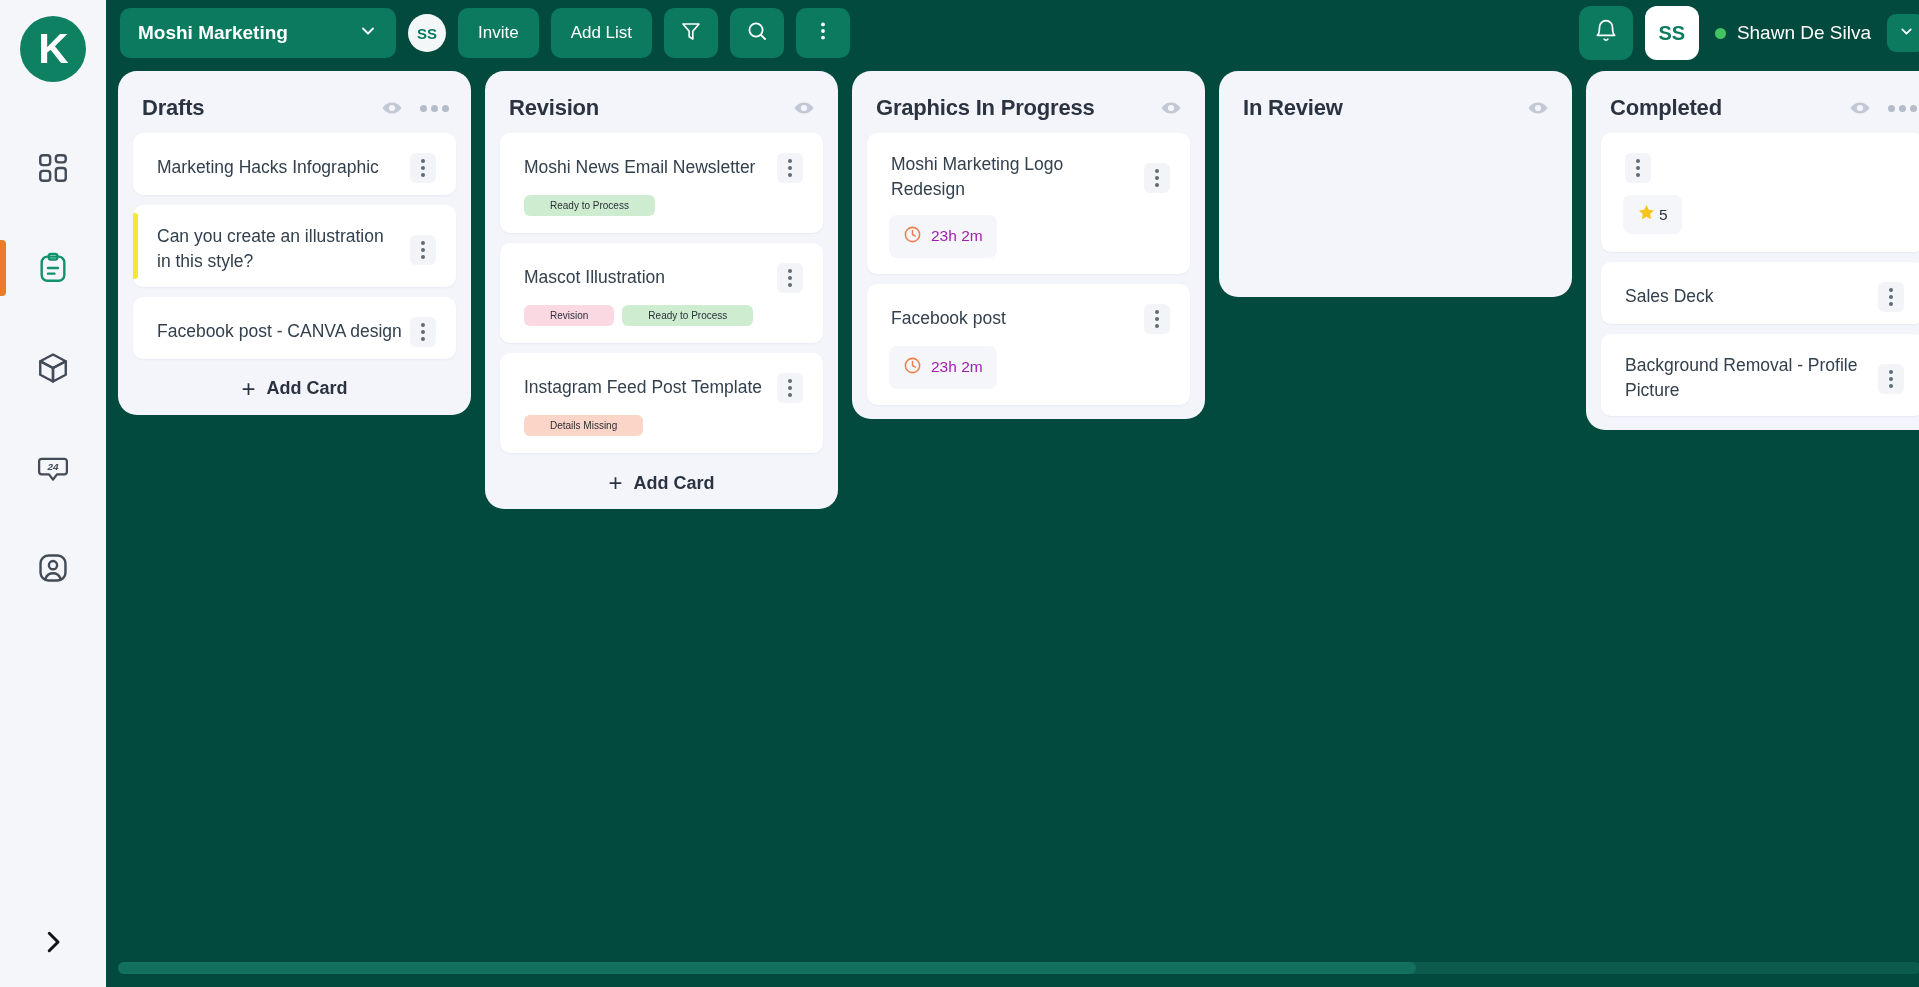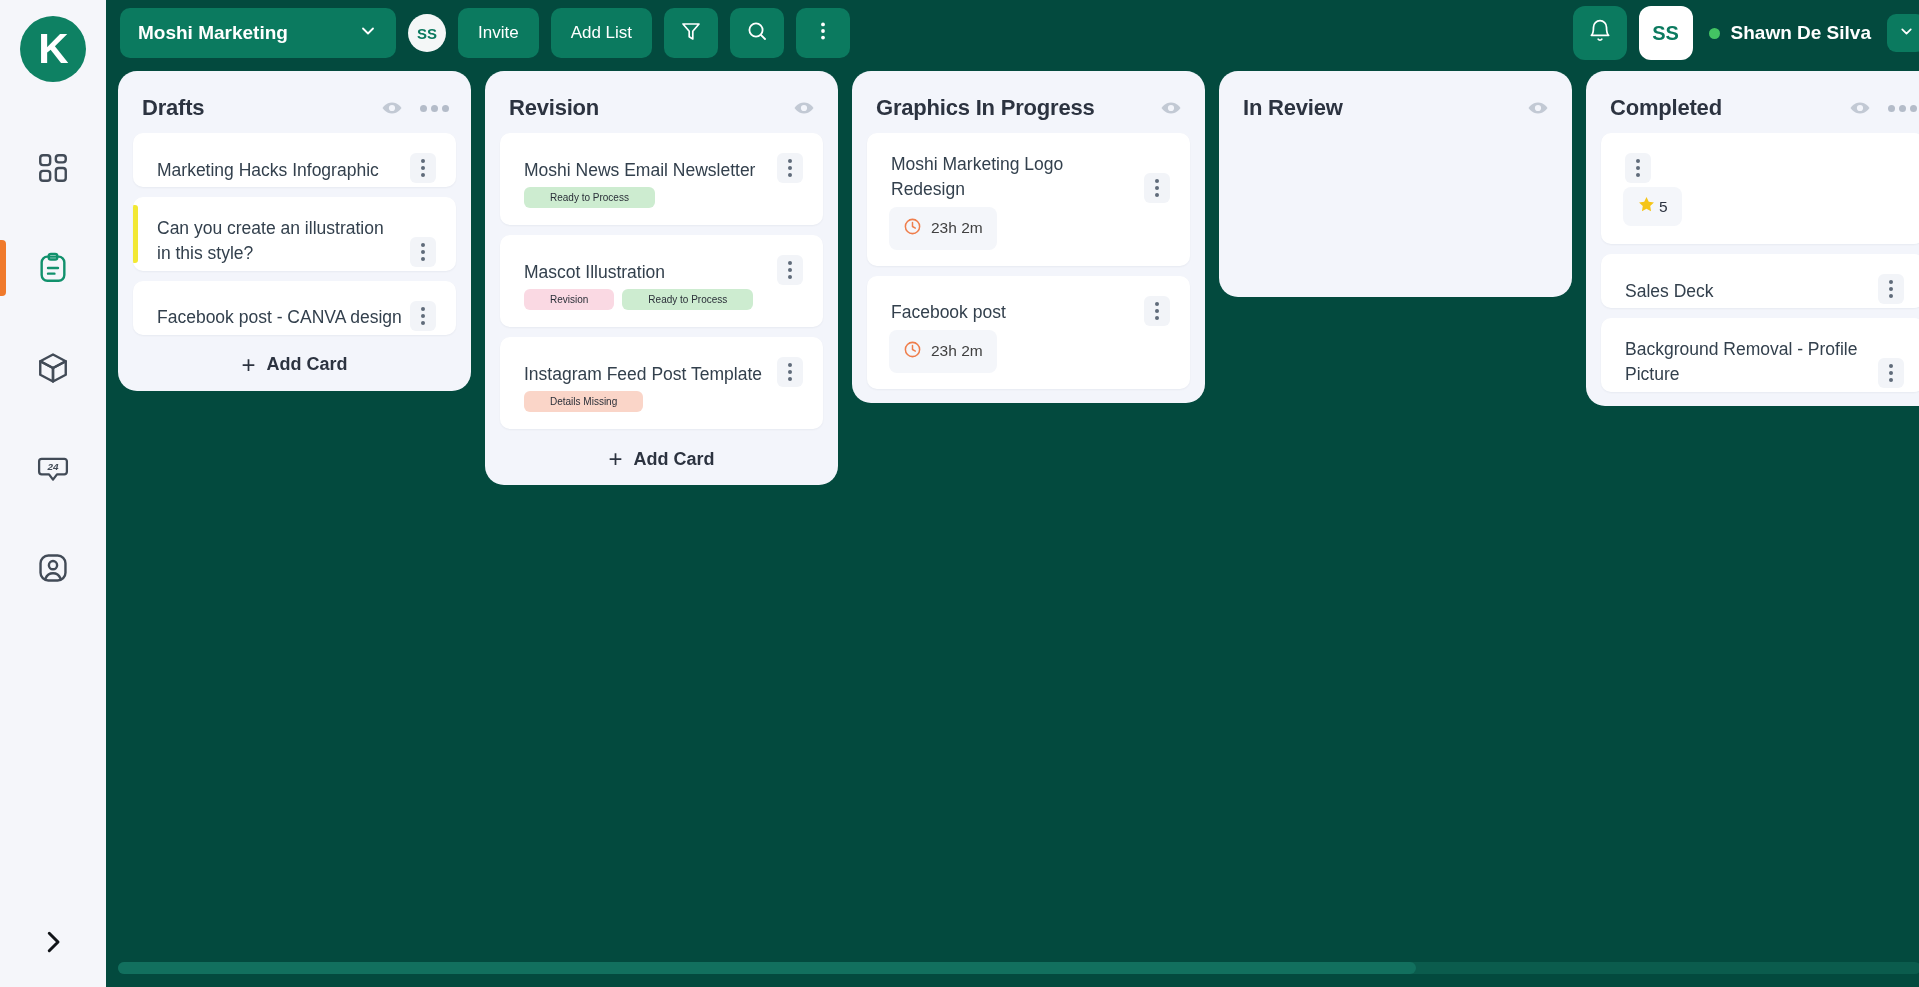--- a/index.html
+++ b/index.html
@@ -85,21 +85,21 @@
     width: 54px; height: 54px; border-radius: 12px; background: #0b7a5f;
     display: flex; align-items: center; justify-content: center; cursor: pointer; flex: 0 0 54px;
   }
   .avatar-lg {
     width: 54px; height: 54px; border-radius: 12px; background: #ffffff;
     color: #0b7a5f; font-size: 20px; font-weight: 700;
     display: flex; align-items: center; justify-content: center; cursor: pointer; flex: 0 0 54px;
   }
   .user-block { display: flex; align-items: center; gap: 11px; padding-left: 4px; }
   .status-dot { width: 11px; height: 11px; border-radius: 50%; background: #43c463; flex: 0 0 11px; }
-  .user-name { color: #ffffff; font-size: 19px; font-weight: 700; white-space: nowrap; }
+  .user-name { color: #ffffff; font-size: 19px; font-weight: 400; white-space: nowrap; }
   .user-caret {
     width: 38px; height: 38px; border-radius: 9px; background: #0b7a5f;
     display: flex; align-items: center; justify-content: center; cursor: pointer; flex: 0 0 38px;
     margin-left: 4px;
   }
 
   
   .board {
     flex: 1; display: flex; align-items: flex-start;
     gap: 14px; padding: 5px 0 0 12px;
@@ -130,40 +130,40 @@
   .card {
     background: #ffffff; border-radius: 10px;
     position: relative; overflow: hidden;
     cursor: pointer;
     box-shadow: 0 1px 2px rgba(20,40,60,0.05);
   }
   .card.accent::before {
     content: ""; position: absolute; left: 0; top: 8px; bottom: 8px;
     width: 5px; border-radius: 0 3px 3px 0; background: #f2e833;
   }
-  .card-body { padding: 19px 20px 4px 24px; display: flex; align-items: flex-end; gap: 8px; }
+  .card-body { padding: 19px 20px 12px 24px; display: flex; align-items: center; gap: 8px; }
   .card-title {
     flex: 1; font-size: 17.5px; line-height: 1.45; color: #33404d; font-weight: 400;
     word-break: break-word;
   }
   .vdots {
     flex: 0 0 26px; width: 26px; height: 30px; border-radius: 6px; background: #f2f4f8;
     display: flex; flex-direction: column; align-items: center; justify-content: center; gap: 3px;
     cursor: pointer; margin-top: 1px;
   }
   .vdots i { width: 4px; height: 4px; border-radius: 50%; background: #606b7a; display: block; }
 
   .tags { display: flex; gap: 8px; padding: 0 20px 17px 24px; flex-wrap: wrap; }
   .tag { font-size: 10px; padding: 5px 26px; border-radius: 6px; color: #2a2f38; white-space: nowrap; }
 
   .card-foot {
     margin: 0 18px 16px 22px; background: #f4f6fa; border-radius: 8px;
     padding: 10px 14px; display: inline-flex; align-items: center; gap: 9px; width: fit-content;
   }
-  .time-text { font-size: 15.5px; color: #404040; font-weight: 500; }
+  .time-text { font-size: 15.5px; color: #a21caf; font-weight: 500; }
   .star-badge {
     margin: 0 18px 18px 22px; background: #f4f6fa; border-radius: 8px;
     padding: 8px 14px; display: inline-flex; align-items: center; gap: 3px; width: fit-content;
   }
   .star-num { font-size: 15.5px; color: #2c3340; font-weight: 500; }
 
   .add-card {
     margin-top: 18px; display: flex; align-items: center; justify-content: center;
     gap: 11px; color: #2c3340; font-size: 18px; font-weight: 600; cursor: pointer;
   }

